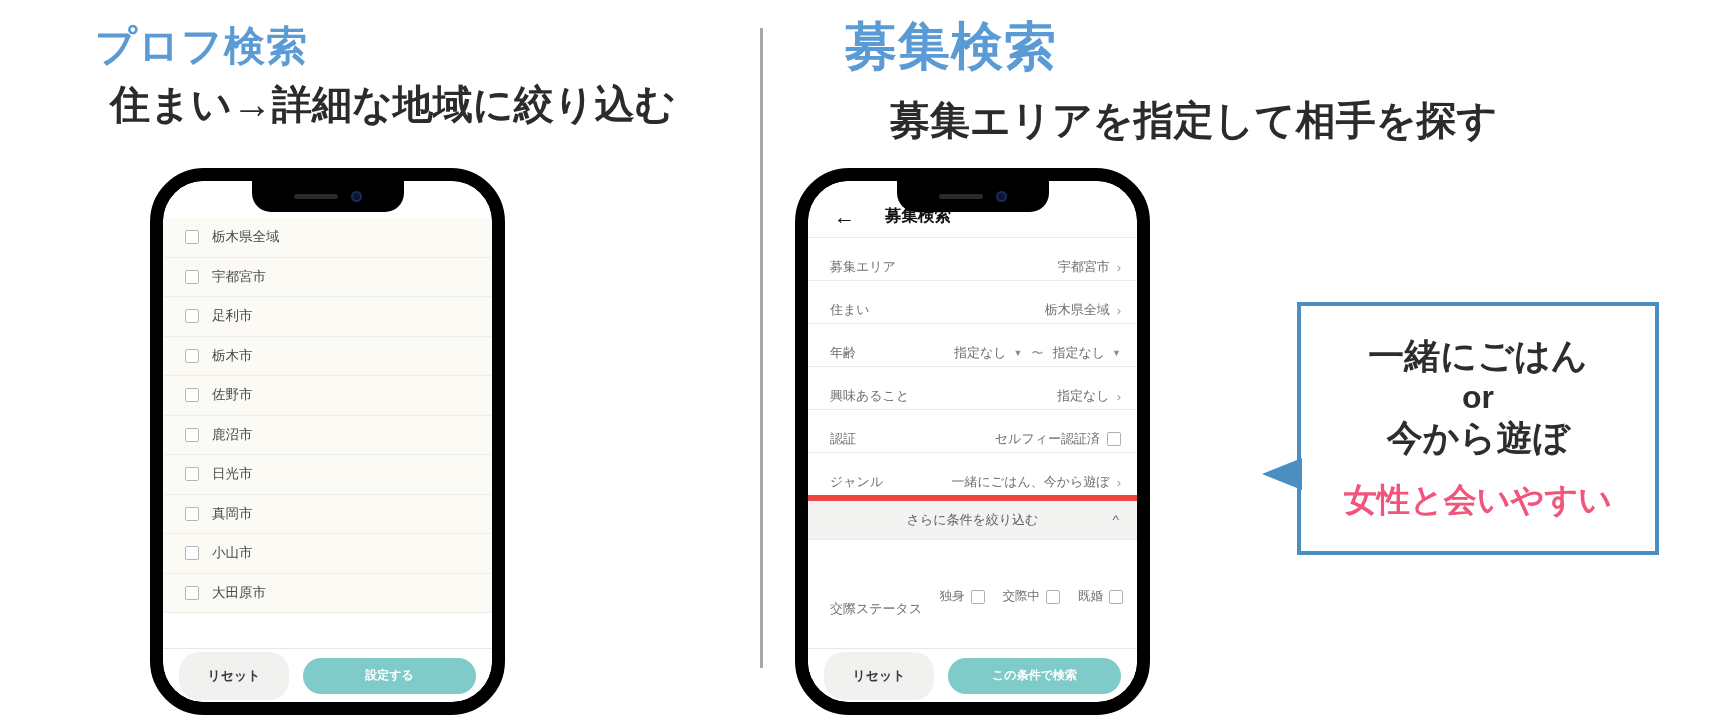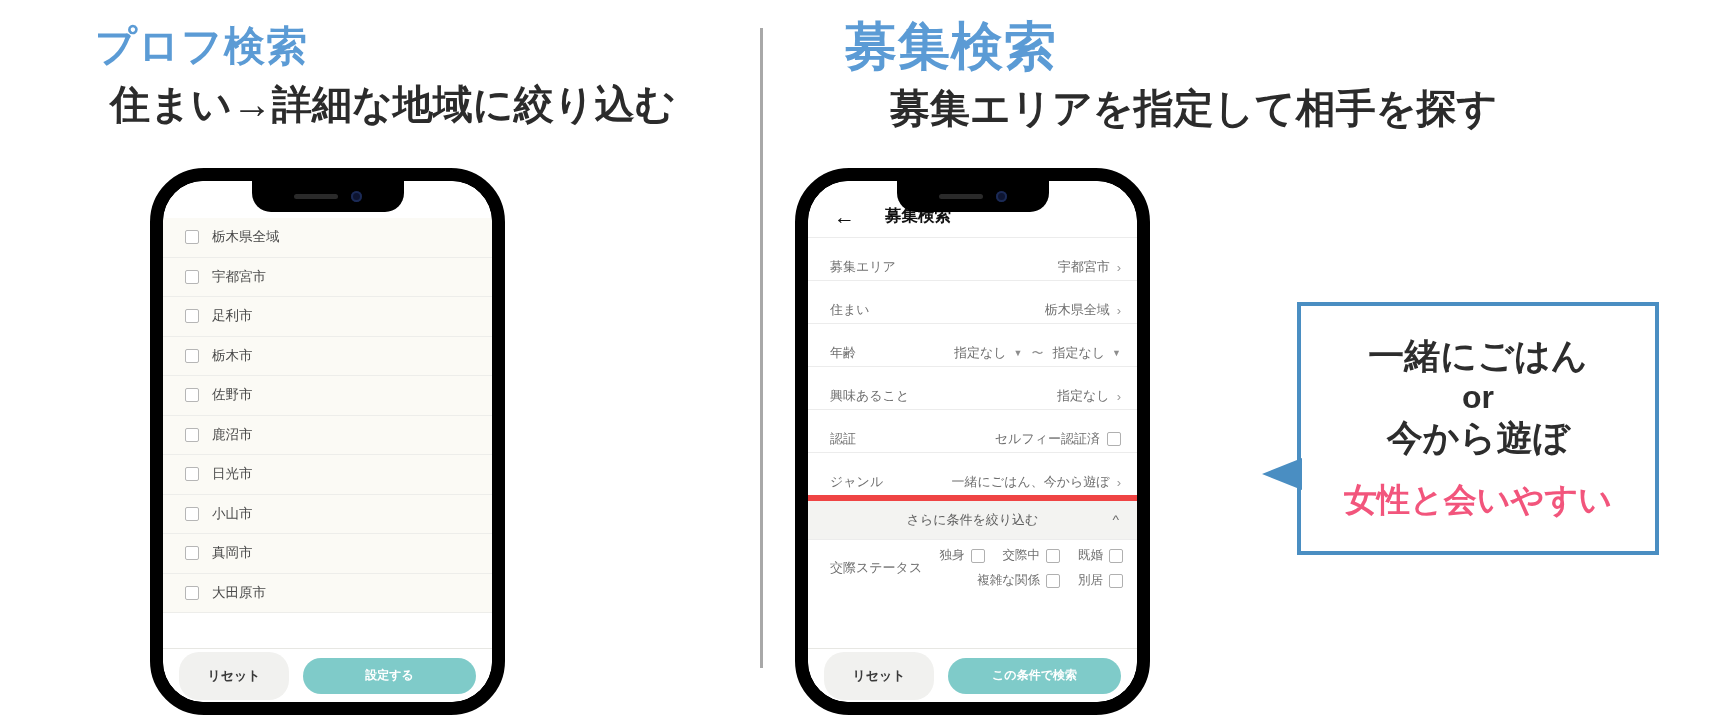--- a/index.html
+++ b/index.html
@@ -25,21 +25,21 @@
   .head-sub{
     font-weight:bold;color:#2b2b2b;white-space:nowrap;
   }
 
   #leftHead{left:95px;top:16px;}
   #leftHead .head-title{font-size:41px;line-height:60px;}
   #leftHead .head-sub{font-size:40px;line-height:56px;margin-left:15px;}
 
   #rightHead{left:845px;top:16px;}
   #rightHead .head-title{font-size:52px;line-height:60px;}
-  #rightHead .head-sub{font-size:40px;line-height:56px;margin-left:45px;margin-top:4px;}
+  #rightHead .head-sub{font-size:40px;line-height:56px;margin-left:45px;margin-top:16px;}
 
   
   .phone{
     position:absolute;
     border:13px solid #000000;
     border-radius:54px;
     background:#000;
     box-sizing:border-box;
     overflow:hidden;
   }
@@ -120,21 +120,21 @@
     position:absolute;right:18px;font-size:14px;color:#6d6d6d;
     transform:scaleY(0.85);
   }
   .status-row{
     border-top:1px solid #ececec;display:flex;align-items:center;
     padding:7px 14px 7px 22px;box-sizing:border-box;min-height:54px;background:#fff;
   }
   .status-label{font-size:13px;color:#707070;white-space:nowrap;flex:none;}
   .status-opts{flex:1;display:flex;flex-direction:column;gap:8px;align-items:flex-end;}
   .opt-line{display:flex;gap:18px;justify-content:flex-end;}
-  .opt{display:flex;align-items:center;gap:6px;font-size:12.5px;color:#6f6f6f;white-space:nowrap;}
+  .opt{display:flex;align-items:center;gap:6px;font-size:12.5px;color:#6f6f6f;white-space:nowrap;margin-top:41px;}
 
   
   .callout{
     position:absolute;left:1297px;top:302px;width:362px;height:253px;
     border:4px solid #4a8ec2;background:#ffffff;box-sizing:border-box;
     display:flex;flex-direction:column;align-items:center;justify-content:center;
     z-index:40;
   }
   .callout-main{
     font-size:36px;font-weight:bold;color:#2d2d2d;line-height:44px;
@@ -201,25 +201,25 @@
           <div class="chk-row">
             <div class="cbox"></div>
             <span class="chk-label">鹿沼市</span>
           </div>
           <div class="chk-row">
             <div class="cbox"></div>
             <span class="chk-label">日光市</span>
           </div>
           <div class="chk-row">
             <div class="cbox"></div>
+            <span class="chk-label">真岡市</span>
+          </div>
+          <div class="chk-row">
+            <div class="cbox"></div>
             <span class="chk-label">小山市</span>
-          </div>
-          <div class="chk-row">
-            <div class="cbox"></div>
-            <span class="chk-label">真岡市</span>
           </div>
           <div class="chk-row">
             <div class="cbox"></div>
             <span class="chk-label">大田原市</span>
           </div>
         </div>
       <div class="footer-bar">
         <div class="btn-reset">リセット</div>
         <div class="btn-primary">設定する</div>
       </div>

